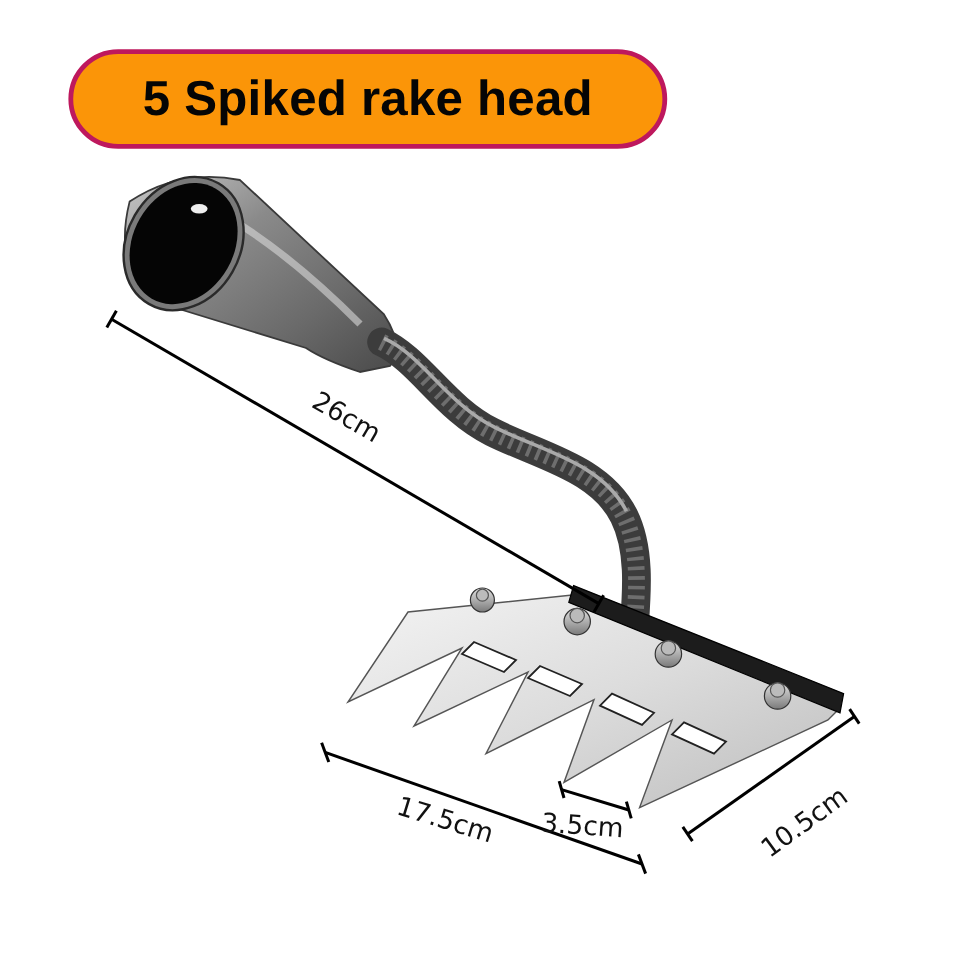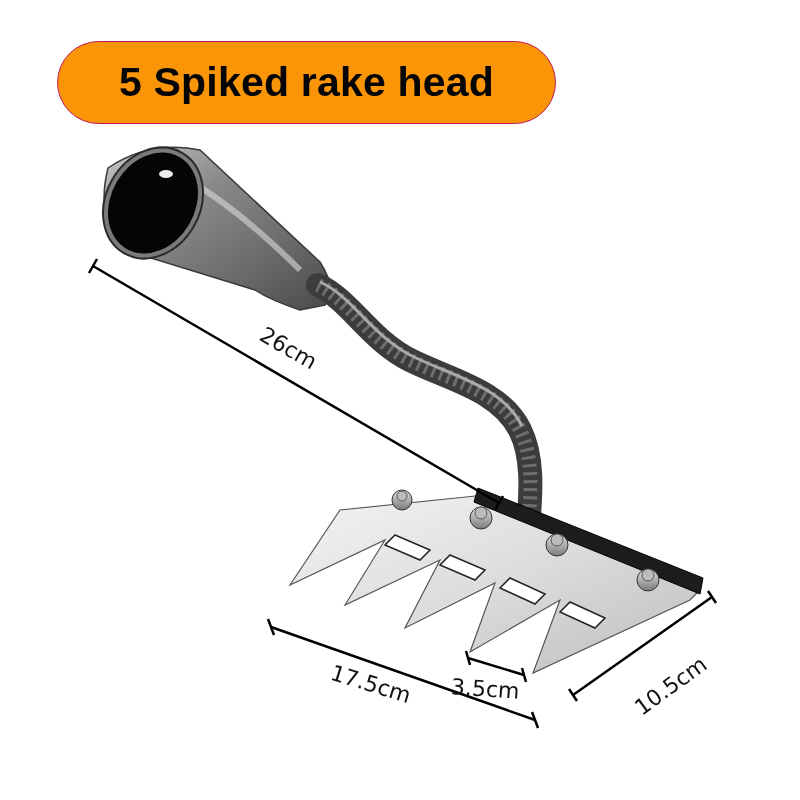--- a/index.html
+++ b/index.html
@@ -1,20 +1,20 @@
 <!DOCTYPE html>
 <html><head>
   <meta charset="utf-8">
   <style>
     html, body { margin: 0; padding: 0; background: #ffffff; }
     body { width: 800px; height: 800px; position: relative; overflow: hidden; font-family: "Liberation Sans", sans-serif; }
     .banner {
       position: absolute; left: 57px; top: 41px; width: 499px; height: 83px;
       background: #fb9508; border-radius: 42px;
-      border: 1px solid #be185d; box-sizing: border-box;
+      border: 4px solid #be185d; box-sizing: border-box;
       display: flex; align-items: center; justify-content: center;
     }
     .banner-title {
       font-family: "Liberation Sans", sans-serif; font-weight: bold;
       font-size: 41px; color: #050505; letter-spacing: 0.2px;
     }
     .illustration { position: absolute; left: 0; top: 0; width: 800px; height: 800px; }
     .dim-label {
       position: absolute; font-family: "DejaVu Sans", sans-serif; font-size: 22px;
       color: #111; white-space: nowrap; transform-origin: left top;

